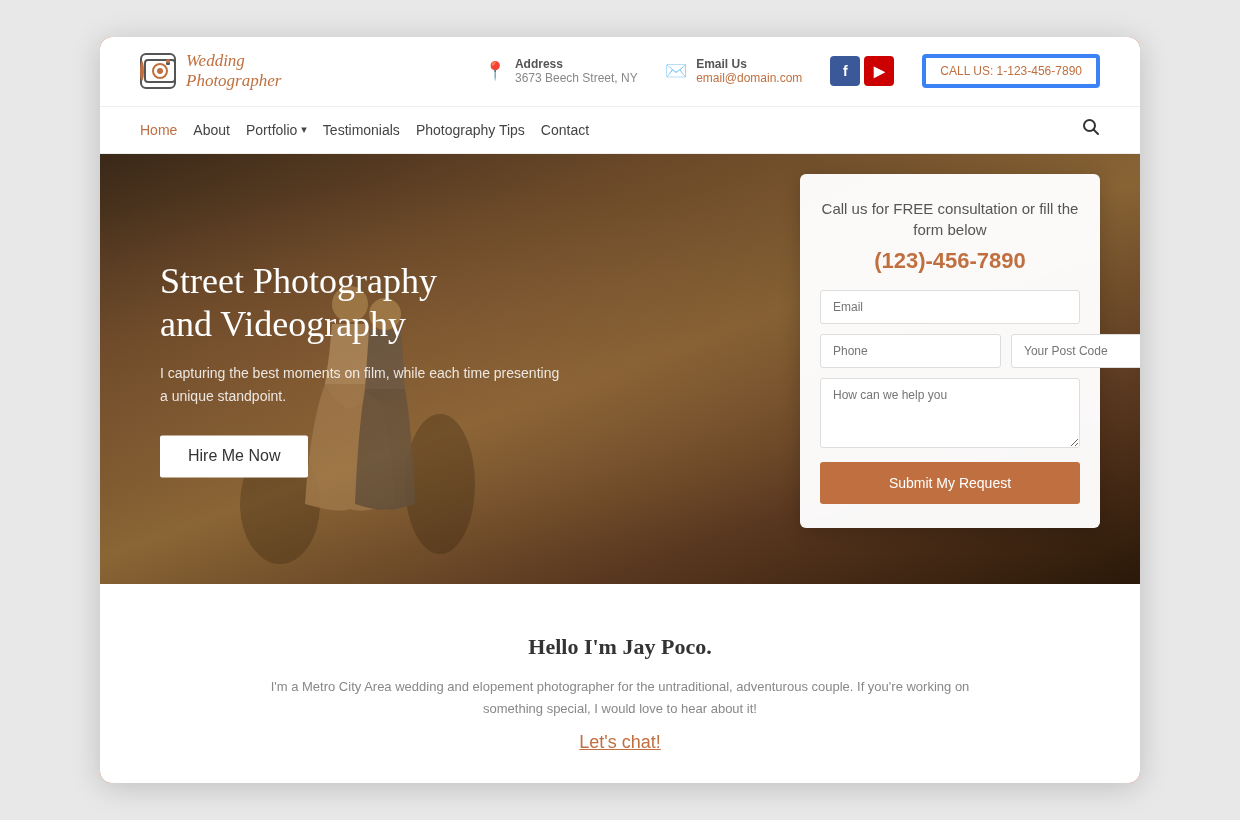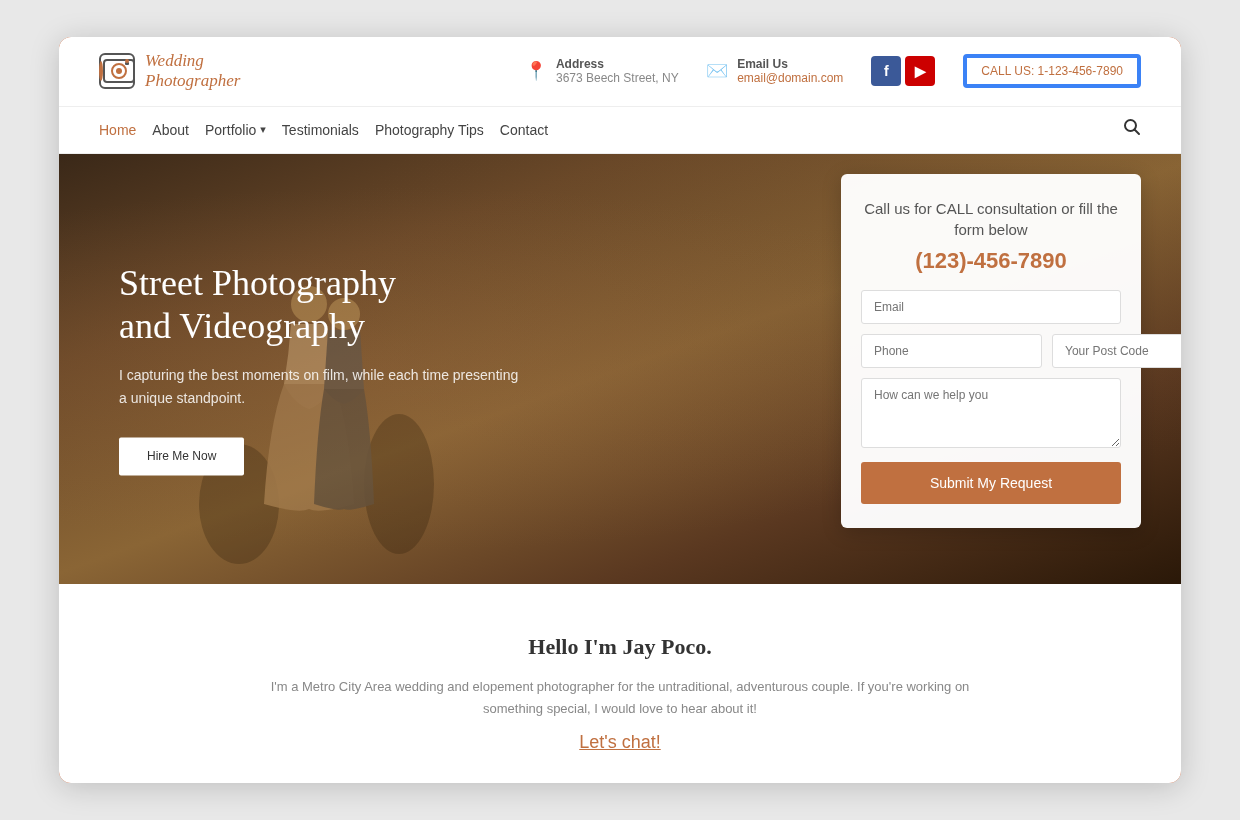--- a/index.html
+++ b/index.html
@@ -5,21 +5,21 @@
     * { margin: 0; padding: 0; box-sizing: border-box; }
     body {
       background: #e8e8e8;
       display: flex;
       justify-content: center;
       align-items: center;
       min-height: 100vh;
       font-family: 'Georgia', serif;
     }
     .browser-window {
-      width: 1122px;
+      width: 1040px;
       background: #c2410c;
       border-radius: 12px;
       box-shadow: 0 4px 30px rgba(0,0,0,0.18);
       overflow: hidden;
     }
 
     
     .header {
       background: #fff;
       padding: 14px 40px;
@@ -205,21 +205,21 @@
       color: rgba(255,255,255,0.85);
       font-family: Arial, sans-serif;
       line-height: 1.6;
       margin-bottom: 28px;
     }
     .hire-btn {
       background: #fff;
       color: #333;
       border: none;
       padding: 12px 28px;
-      font-size: 12px;
+      font-size: 16px;
       font-family: Arial, sans-serif;
       cursor: pointer;
       border-radius: 2px;
     }
 
     
     .contact-card {
       position: absolute;
       right: 40px;
       top: 20px;
@@ -401,21 +401,21 @@
     <div class="hero-content">
       <h1 class="hero-title">
         <span>Street Photography</span><br>
         <span>and Videography</span>
       </h1>
       <p class="hero-subtitle">I capturing the best moments on film, while each time presenting a unique standpoint.</p>
       <button class="hire-btn">Hire Me Now</button>
     </div>
 
     <div class="contact-card">
-      <p class="card-heading">Call us for CALL consultation or fill the form below</p>
+      <p class="card-heading">Call us for FREE consultation or fill the form below</p>
       <p class="card-phone">(123)-456-7890</p>
       <form class="card-form">
         <div class="form-row">
           <input class="form-input" type="email" placeholder="Email" style="">
         </div>
         <div class="form-row">
           <input class="form-input" type="tel" placeholder="Phone" style="">
           <input class="form-input" type="text" placeholder="Your Post Code" style="">
         </div>
         <textarea class="form-textarea" placeholder="How can we help you" style=""></textarea>

